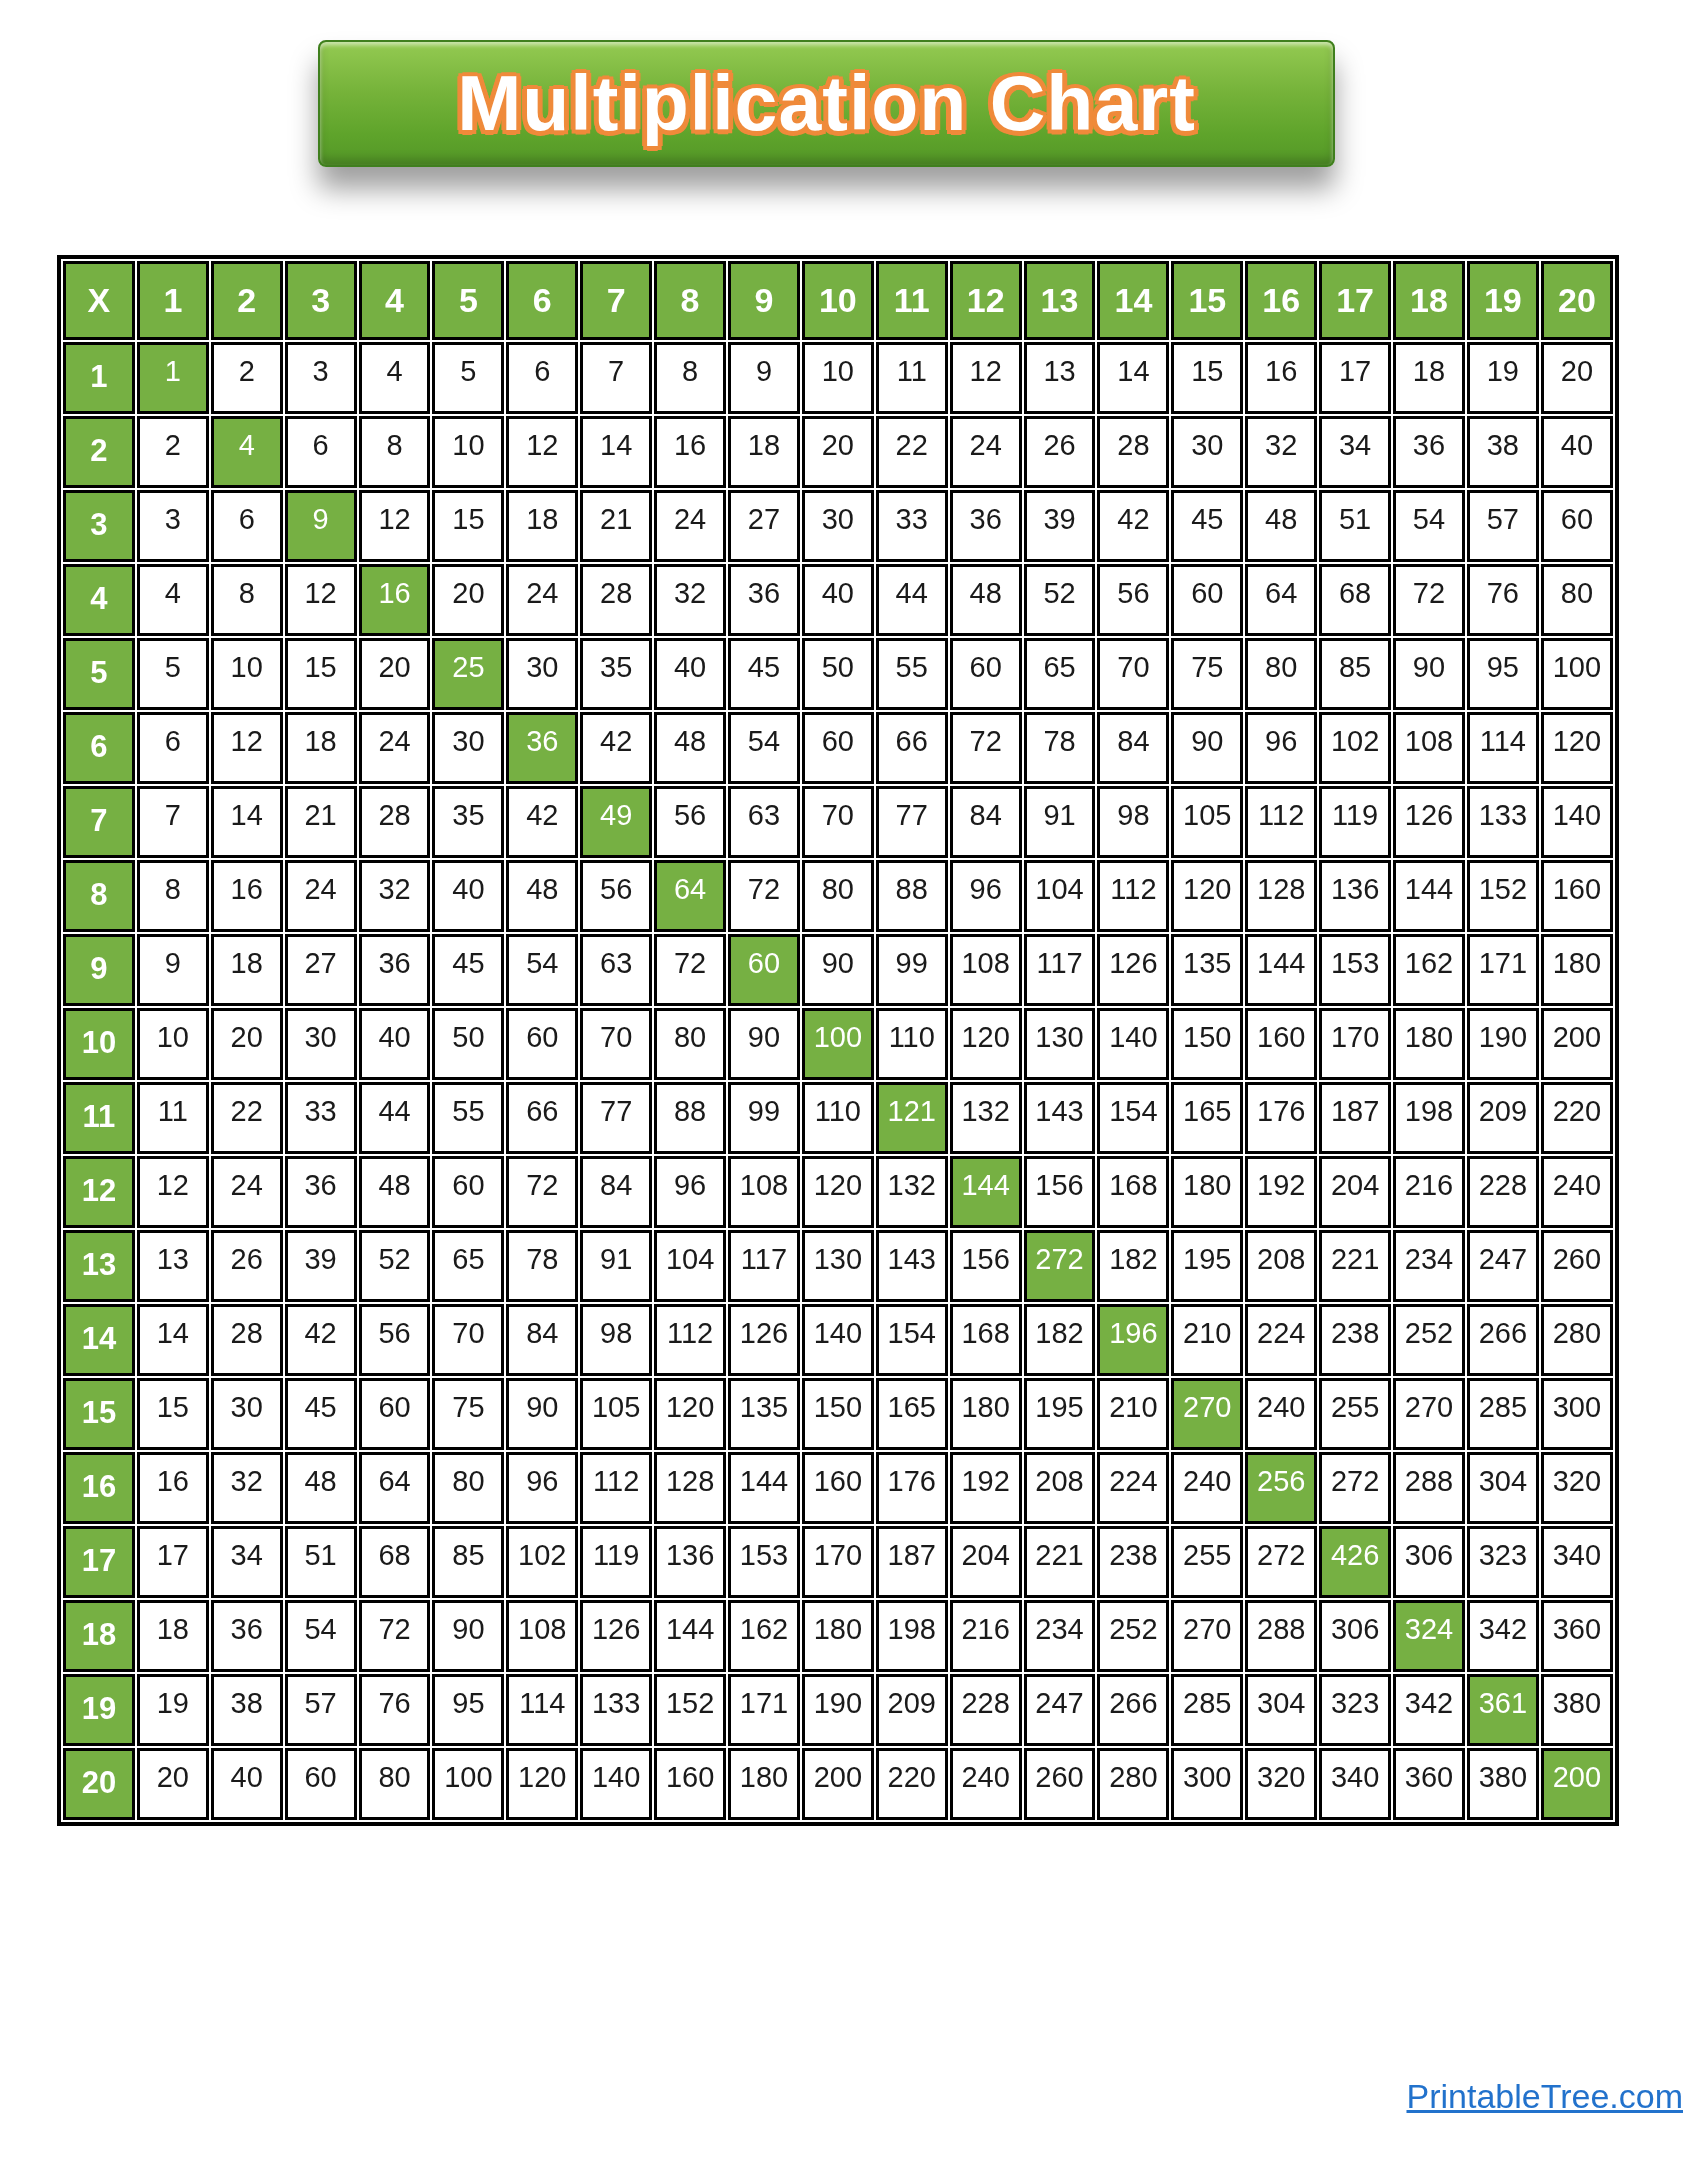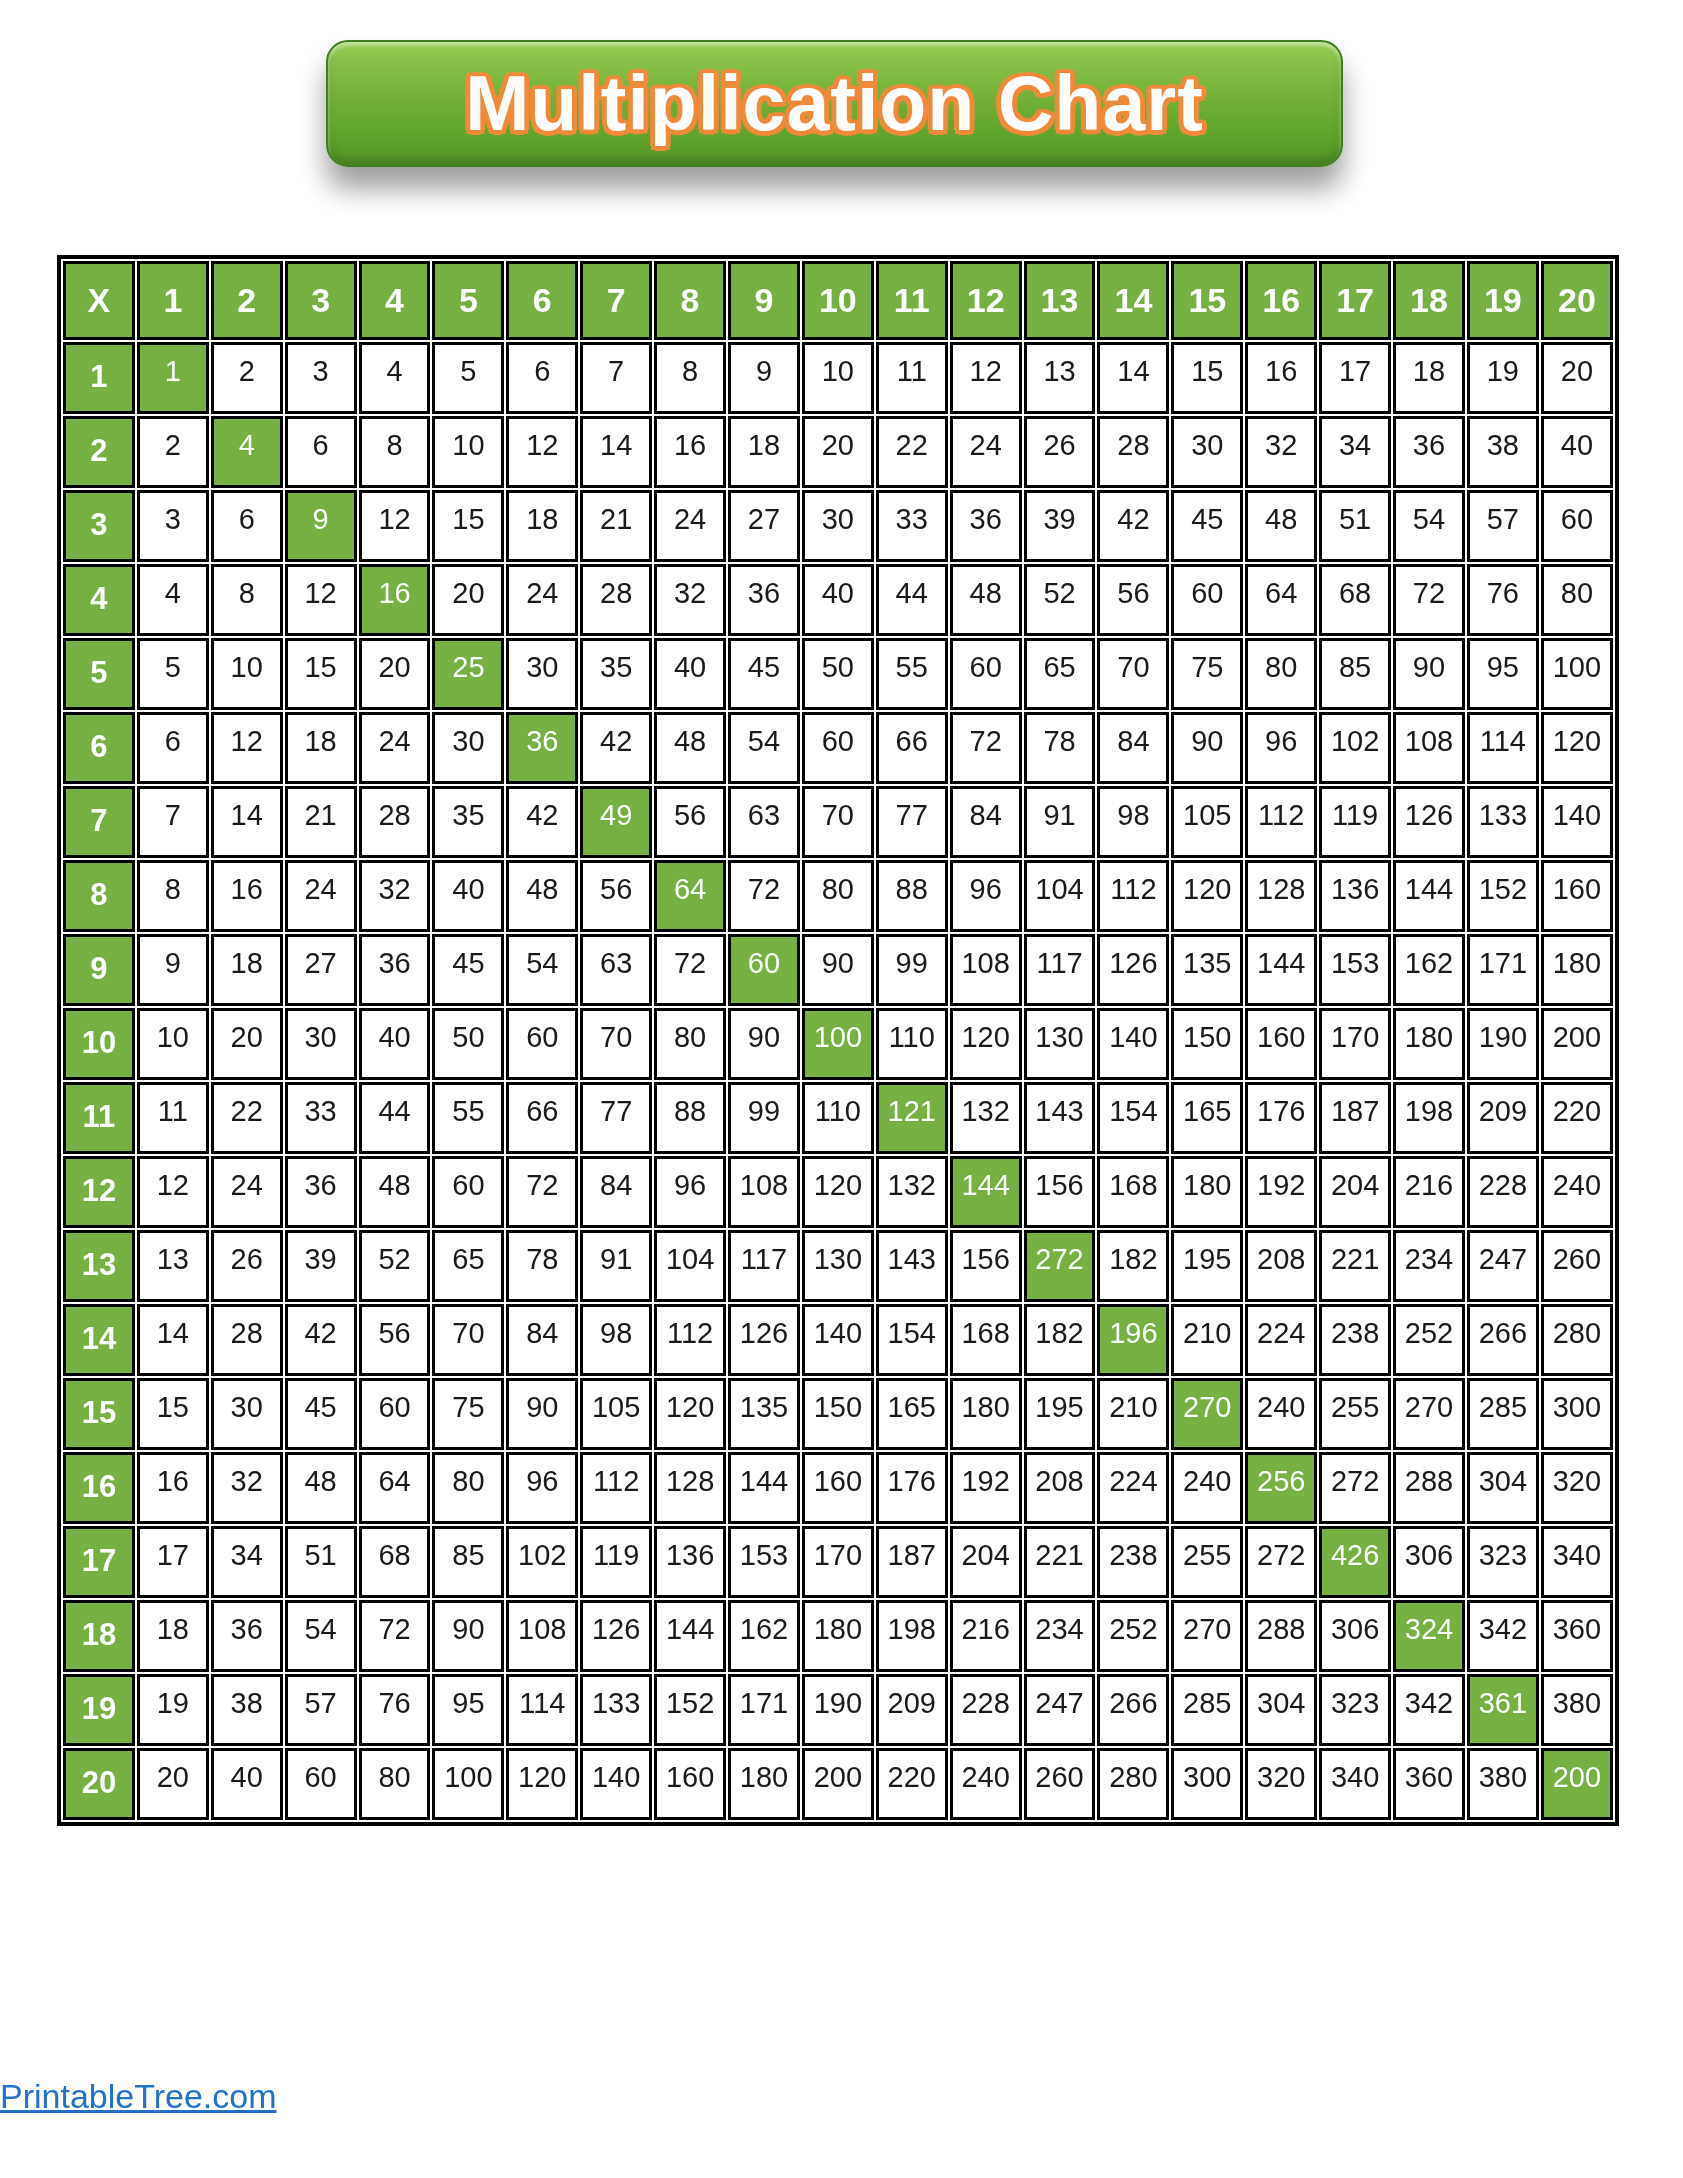--- a/index.html
+++ b/index.html
@@ -7,23 +7,23 @@
   body {
     width: 1683px; height: 2178px;
     overflow: hidden;
     font-family: "Liberation Sans", sans-serif;
     position: relative;
   }
 
   
   .title-btn {
     position: absolute;
-    left: 326px; top: 40px;
+    left: 318px; top: 40px;
     width: 1017px; height: 127px;
-    border-radius: 22px;
+    border-radius: 8px;
     background: linear-gradient(180deg, #94ca52 0%, #76b33a 40%, #5fa42b 75%, #539727 100%);
     border: 2px solid #3f7f1d;
     box-shadow: 0 22px 28px rgba(0,0,0,0.38), inset 0 3px 4px rgba(255,255,255,0.55), inset 0 -6px 10px rgba(0,0,0,0.18);
     display: flex; align-items: center; justify-content: center;
   }
   .title-btn .title-text {
     color: #ffffff;
     font-size: 77px;
     font-weight: bold;
     letter-spacing: 1px;
@@ -78,21 +78,21 @@
   table.mult tbody td.diag {
     background: #76b043;
     color: #ffffff;
   }
 
   
   .footer {
     position: absolute;
     left: 0; top: 2077px;
     width: 1683px;
-    text-align: left;
+    text-align: right;
   }
   .footer a {
     color: #2272cc;
     font-size: 34px;
     text-decoration: underline;
     cursor: pointer;
   }
 </style>
 </head>
 <body>

